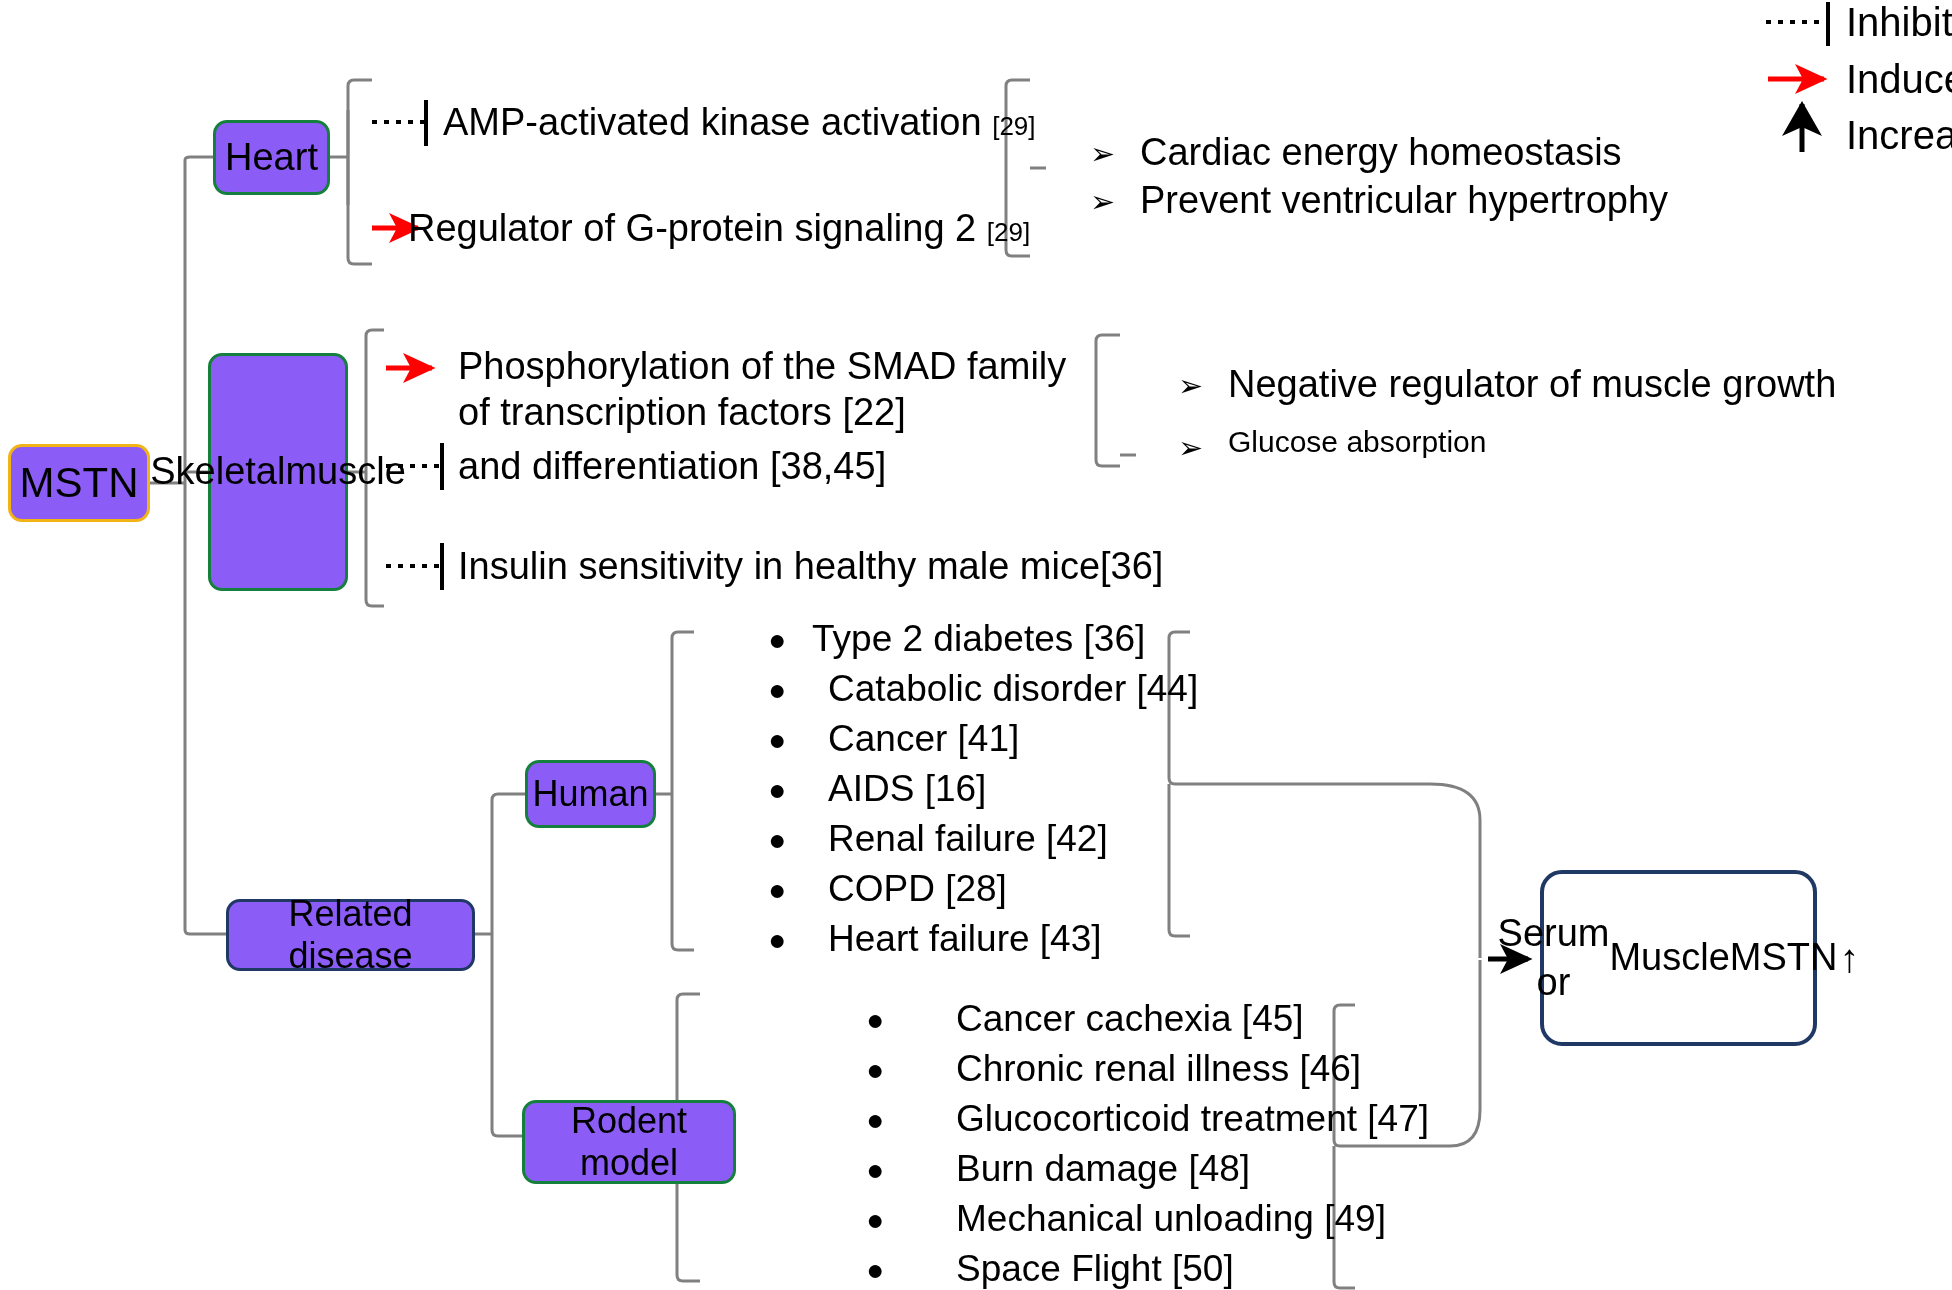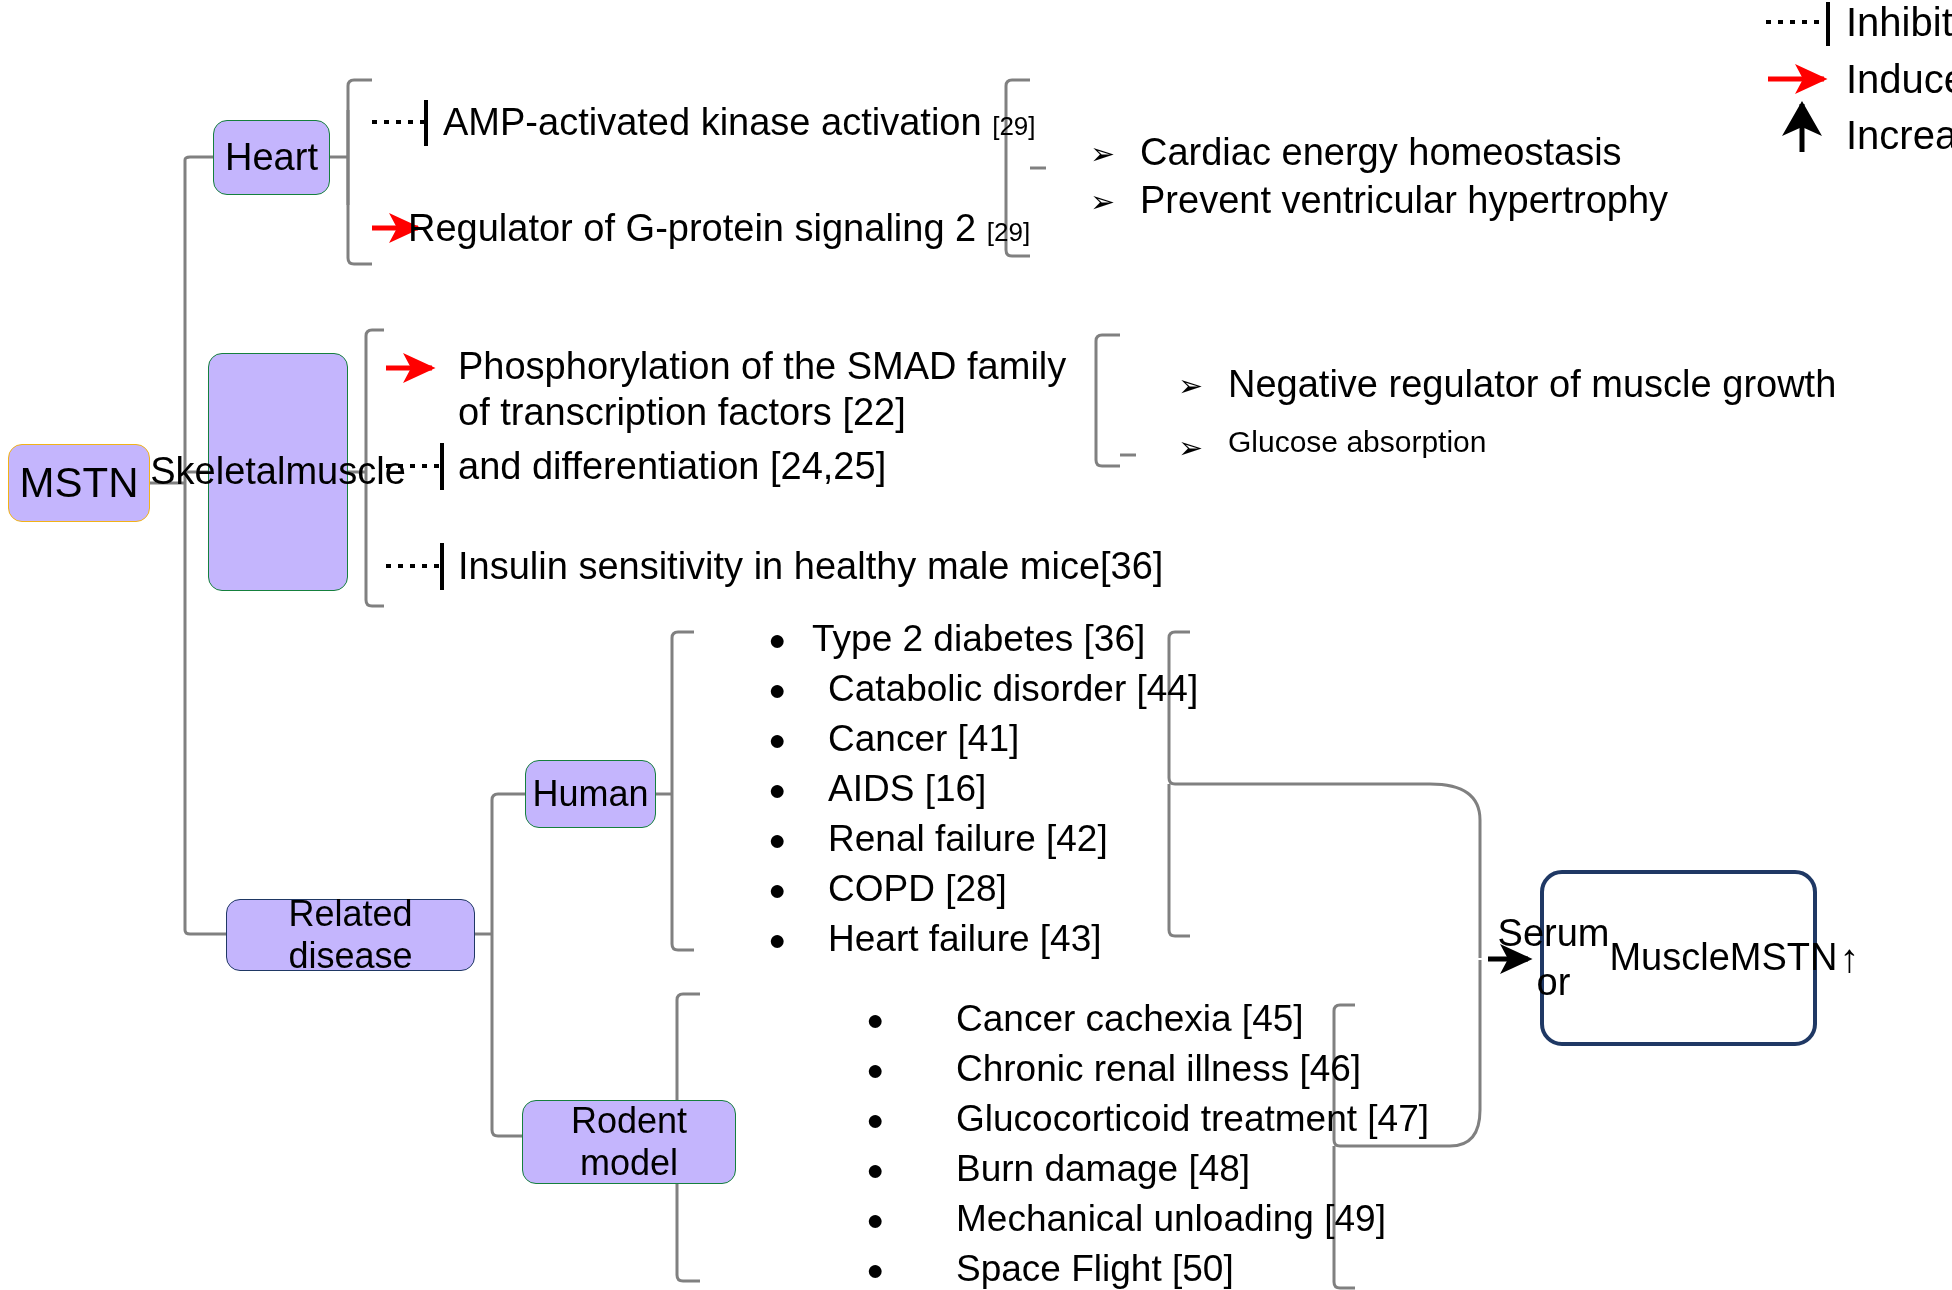--- a/index.html
+++ b/index.html
@@ -1,20 +1,20 @@
 <!DOCTYPE html>
 <html><head>
 <meta charset="utf-8">
 <style>
   html,body{margin:0;padding:0;background:#ffffff;}
   body{font-family:"Liberation Sans",sans-serif;}
   #stage{position:relative;width:1952px;height:1290px;background:#fff;overflow:hidden;}
   svg.layer{position:absolute;left:0;top:0;width:1952px;height:1290px;pointer-events:none;}
   .node{position:absolute;box-sizing:border-box;display:flex;align-items:center;justify-content:center;
-        text-align:center;background:#c4b5fd;border:1px solid #15803d;border-radius:14px;color:#000;}
+        text-align:center;background:#8b5cf6;border:3px solid #15803d;border-radius:14px;color:#000;}
   .node.navy{border-color:#1F3864;}
   .node.gold{border-color:#F2B317;}
   .node.output{background:#ffffff;border-color:#1F3864;border-width:4px;border-radius:22px;flex-direction:row;line-height:1.30;}
   .itemtext{position:absolute;color:#000;line-height:1.20;}
   .ref{font-size:26px;}
   .bullet{position:absolute;color:#000;}
   .chev{position:absolute;color:#000;font-size:30px;}
   .legend-label{position:absolute;color:#000;}
 </style>
 </head>
@@ -167,21 +167,21 @@
   <div class="chev" style="left:1090px;top:136px;">➢</div>
   <div class="itemtext" style="left:1140px;top:130px;font-size:38px;">Cardiac energy homeostasis</div>
   <div class="chev" style="left:1090px;top:184px;">➢</div>
   <div class="itemtext" style="left:1140px;top:178px;font-size:38px;">Prevent ventricular hypertrophy</div>
 
   <div class="itemtext" style="left:458px;top:344px;font-size:38px;">
     <div>Phosphorylation of the SMAD family</div>
     <div>of transcription factors [22]</div>
   </div>
   <div class="itemtext" style="left:458px;top:444px;font-size:38px;">
-    <div>and differentiation [24,25]</div>
+    <div>and differentiation [38,45]</div>
   </div>
   <div class="itemtext" style="left:458px;top:544px;font-size:38px;">
     <div>Insulin sensitivity in healthy male mice[36]</div>
   </div>
 
   <div class="chev" style="left:1178px;top:368px;">➢</div>
   <div class="itemtext" style="left:1228px;top:362px;font-size:38px;">Negative regulator of muscle growth</div>
   <div class="chev" style="left:1178px;top:430px;">➢</div>
   <div class="itemtext" style="left:1228px;top:424px;font-size:30px;">Glucose absorption</div>
 

